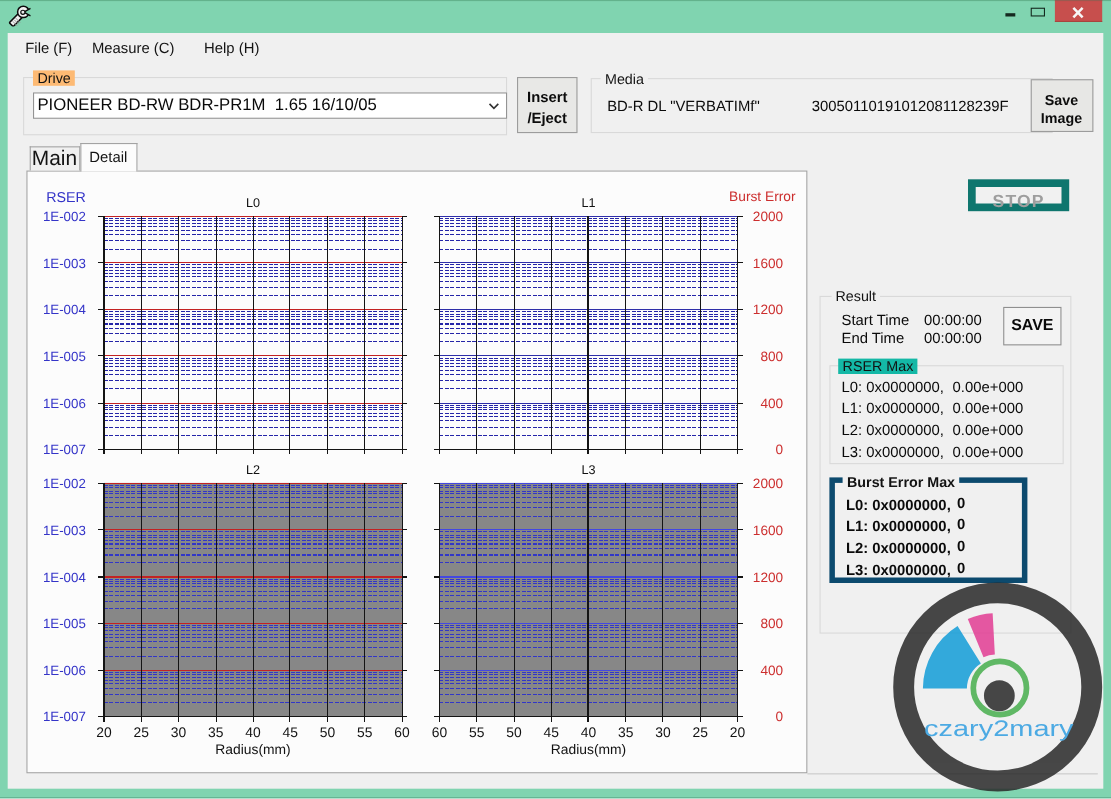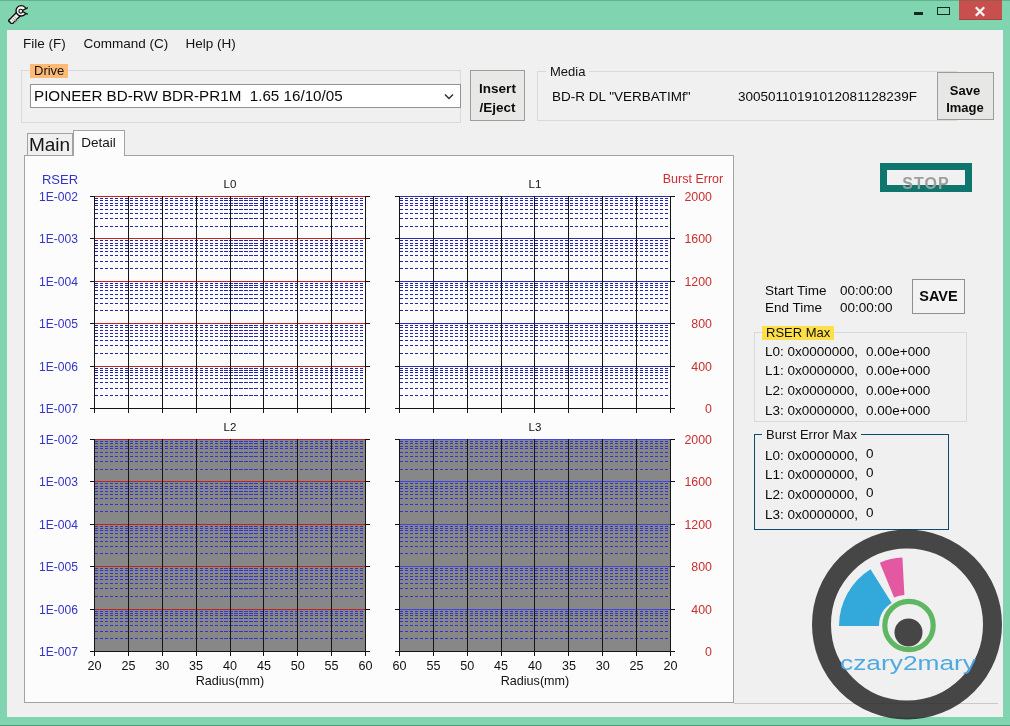--- a/index.html
+++ b/index.html
@@ -23,21 +23,21 @@
 <line x1="4.9" y1="13.9" x2="9.1" y2="18.1" stroke="#999" stroke-width="0.9"></line>
 <line x1="3.6" y1="15.4" x2="7.8" y2="19.6" stroke="#999" stroke-width="0.9"></line>
 </g>
     </svg>
     <div style="position:absolute;left:913.5px;top:12.2px;width:9px;height:2.6px;background:#14291f"></div>
     <div style="position:absolute;left:936.5px;top:7px;width:13px;height:7.5px;border:1.6px solid #14291f"></div>
     <div style="position:absolute;left:958.5px;top:0;width:43.5px;height:20px;background:#c74f4d;border-top:1px solid #9a5a50;border-bottom:1px solid #a8443e"></div>
     <svg style="position:absolute;left:973px;top:4.5px" width="14" height="13" viewBox="0 0 14 13">
 <path d="M2.8 2.2 L11.2 10.8 M11.2 2.2 L2.8 10.8" stroke="#f6f6f6" stroke-width="2.3"></path>
     </svg>
-    <div style="position:absolute;left:23px;top:35.5px;width:300px;height:14px;font-size:13.5px;color:#141414"><span>File (F)</span><span style="position:absolute;left:60.6px">Command (C)</span><span style="position:absolute;left:162.5px">Help (H)</span></div>
+    <div style="position:absolute;left:23px;top:35.5px;width:300px;height:14px;font-size:13.5px;color:#141414"><span>File (F)</span><span style="position:absolute;left:60.6px">Measure (C)</span><span style="position:absolute;left:162.5px">Help (H)</span></div>
     <div style="position:absolute;left:21px;top:69.5px;width:440px;height:53px;border:1px solid #d9d9d9;">
       <span style="position:absolute;top:-7px;background:#fdba74;padding:0 4px;font-size:13px;line-height:14px;color:#121212;left:8px">Drive</span>
     </div>
     <div style="position:absolute;left:30px;top:84px;width:425.5px;height:21.5px;background:#fff;border:1px solid #949494;font-size:15.2px;color:#0a0a0a;line-height:21.5px;padding-left:3px;box-sizing:content-box">PIONEER BD-RW BDR-PR1M&nbsp; 1.65 16/10/05<svg style="position:absolute;right:5px;top:8px" width="12" height="8" viewBox="0 0 12 8">
         <path d="M2 1.5 L6 5.5 L10 1.5" fill="none" stroke="#333" stroke-width="1.5"></path>
       </svg></div>
     <div style="position:absolute;left:470px;top:70px;width:55px;height:51px;background:#e8e8e6;border:1px solid #9c9c9c;text-align:center;font-weight:bold;font-size:13.5px;color:#0c0c0c;line-height:19px;padding-top:7.5px;box-sizing:border-box;">Insert<br>/Eject</div>
     <div style="position:absolute;left:537px;top:70.5px;width:420px;height:50px;border:1px solid #d9d9d9;">
       <span style="position:absolute;top:-7px;background:#f0f0f0;padding:0 4px;font-size:13px;line-height:14px;color:#121212;left:8px">Media</span>
       <span style="position:absolute;left:14px;top:17px;font-size:13.5px;color:#0a0a0a">BD-R DL "VERBATIMf"</span>
@@ -408,37 +408,40 @@
 <text x="297.8" y="670" font-size="12.6" fill="#111" text-anchor="middle">50</text>
 <text x="602.8" y="670" font-size="12.6" fill="#111" text-anchor="middle">30</text>
 <text x="331.6" y="670" font-size="12.6" fill="#111" text-anchor="middle">55</text>
 <text x="636.6" y="670" font-size="12.6" fill="#111" text-anchor="middle">25</text>
 <text x="365.5" y="670" font-size="12.6" fill="#111" text-anchor="middle">60</text>
 <text x="670.5" y="670" font-size="12.6" fill="#111" text-anchor="middle">20</text>
 <text x="230" y="685" font-size="12.6" fill="#111" text-anchor="middle">Radius(mm)</text>
 <text x="535" y="685" font-size="12.6" fill="#111" text-anchor="middle">Radius(mm)</text>
 </svg>
     <div style="position:absolute;left:880px;top:163px;width:92px;height:29px;background:#f1f1f1;border:7px solid #0f766e;text-align:center;font-weight:bold;font-size:16px;color:#9e9e9e;line-height:27px;box-sizing:border-box;letter-spacing:1px">STOP</div>
+    <div style="position:absolute;left:744.5px;top:268.5px;width:229px;height:307px;border:1px solid #d9d9d9;">
+      <span style="position:absolute;top:-7px;background:#f0f0f0;padding:0 4px;font-size:13px;line-height:14px;color:#121212;left:10px">Result</span>
+    </div>
     <div style="position:absolute;left:765px;top:283px;width:150px;font-size:13.5px;color:#0a0a0a">Start Time</div>
     <div style="position:absolute;left:840px;top:283px;width:150px;font-size:13.5px;color:#0a0a0a">00:00:00</div>
     <div style="position:absolute;left:765px;top:299.5px;width:150px;font-size:13.5px;color:#0a0a0a">End Time</div>
     <div style="position:absolute;left:840px;top:299.5px;width:150px;font-size:13.5px;color:#0a0a0a">00:00:00</div>
     <div style="position:absolute;left:912px;top:279px;width:53px;height:35px;background:#f3f3f3;border:1px solid #8f8f8f;text-align:center;font-weight:bold;font-size:14.5px;color:#0a0a0a;line-height:33px;box-sizing:border-box">SAVE</div>
     <div style="position:absolute;left:754px;top:331.5px;width:213px;height:90px;border:1px solid #d9d9d9;">
-      <span style="position:absolute;top:-7px;background:#fde047;padding:0 4px;font-size:13px;line-height:14px;color:#121212;left:7px">RSER Max</span>
+      <span style="position:absolute;top:-7px;background:#14b8a6;padding:0 4px;font-size:13px;line-height:14px;color:#121212;left:7px">RSER Max</span>
       <div style="position:absolute;left:10px;top:11px;font-size:13.5px;color:#0a0a0a">L0: 0x0000000,</div>
       <div style="position:absolute;left:111px;top:11px;font-size:13.5px;color:#0a0a0a">0.00e+000</div>
       <div style="position:absolute;left:10px;top:30.5px;font-size:13.5px;color:#0a0a0a">L1: 0x0000000,</div>
       <div style="position:absolute;left:111px;top:30.5px;font-size:13.5px;color:#0a0a0a">0.00e+000</div>
       <div style="position:absolute;left:10px;top:50px;font-size:13.5px;color:#0a0a0a">L2: 0x0000000,</div>
       <div style="position:absolute;left:111px;top:50px;font-size:13.5px;color:#0a0a0a">0.00e+000</div>
       <div style="position:absolute;left:10px;top:70px;font-size:13.5px;color:#0a0a0a">L3: 0x0000000,</div>
       <div style="position:absolute;left:111px;top:70px;font-size:13.5px;color:#0a0a0a">0.00e+000</div>
     </div>
-    <div style="position:absolute;left:754px;top:433.5px;width:195px;height:96px;border:1px solid #0c4a6e;">
+    <div style="position:absolute;left:754px;top:433.5px;width:180px;height:96px;border:5px solid #0c4a6e;font-weight:bold;">
       <span style="position:absolute;top:-7px;background:#f0f0f0;padding:0 4px;font-size:13px;line-height:14px;color:#121212;left:7px">Burst Error Max</span>
       <div style="position:absolute;left:10px;top:13px;font-size:13.5px;color:#0a0a0a">L0: 0x0000000,</div>
       <div style="position:absolute;left:111px;top:11.5px;font-size:13.5px;color:#0a0a0a">0</div>
       <div style="position:absolute;left:10px;top:32px;font-size:13.5px;color:#0a0a0a">L1: 0x0000000,</div>
       <div style="position:absolute;left:111px;top:30.5px;font-size:13.5px;color:#0a0a0a">0</div>
       <div style="position:absolute;left:10px;top:52px;font-size:13.5px;color:#0a0a0a">L2: 0x0000000,</div>
       <div style="position:absolute;left:111px;top:50.5px;font-size:13.5px;color:#0a0a0a">0</div>
       <div style="position:absolute;left:10px;top:72px;font-size:13.5px;color:#0a0a0a">L3: 0x0000000,</div>
       <div style="position:absolute;left:111px;top:70.5px;font-size:13.5px;color:#0a0a0a">0</div>
     </div>

